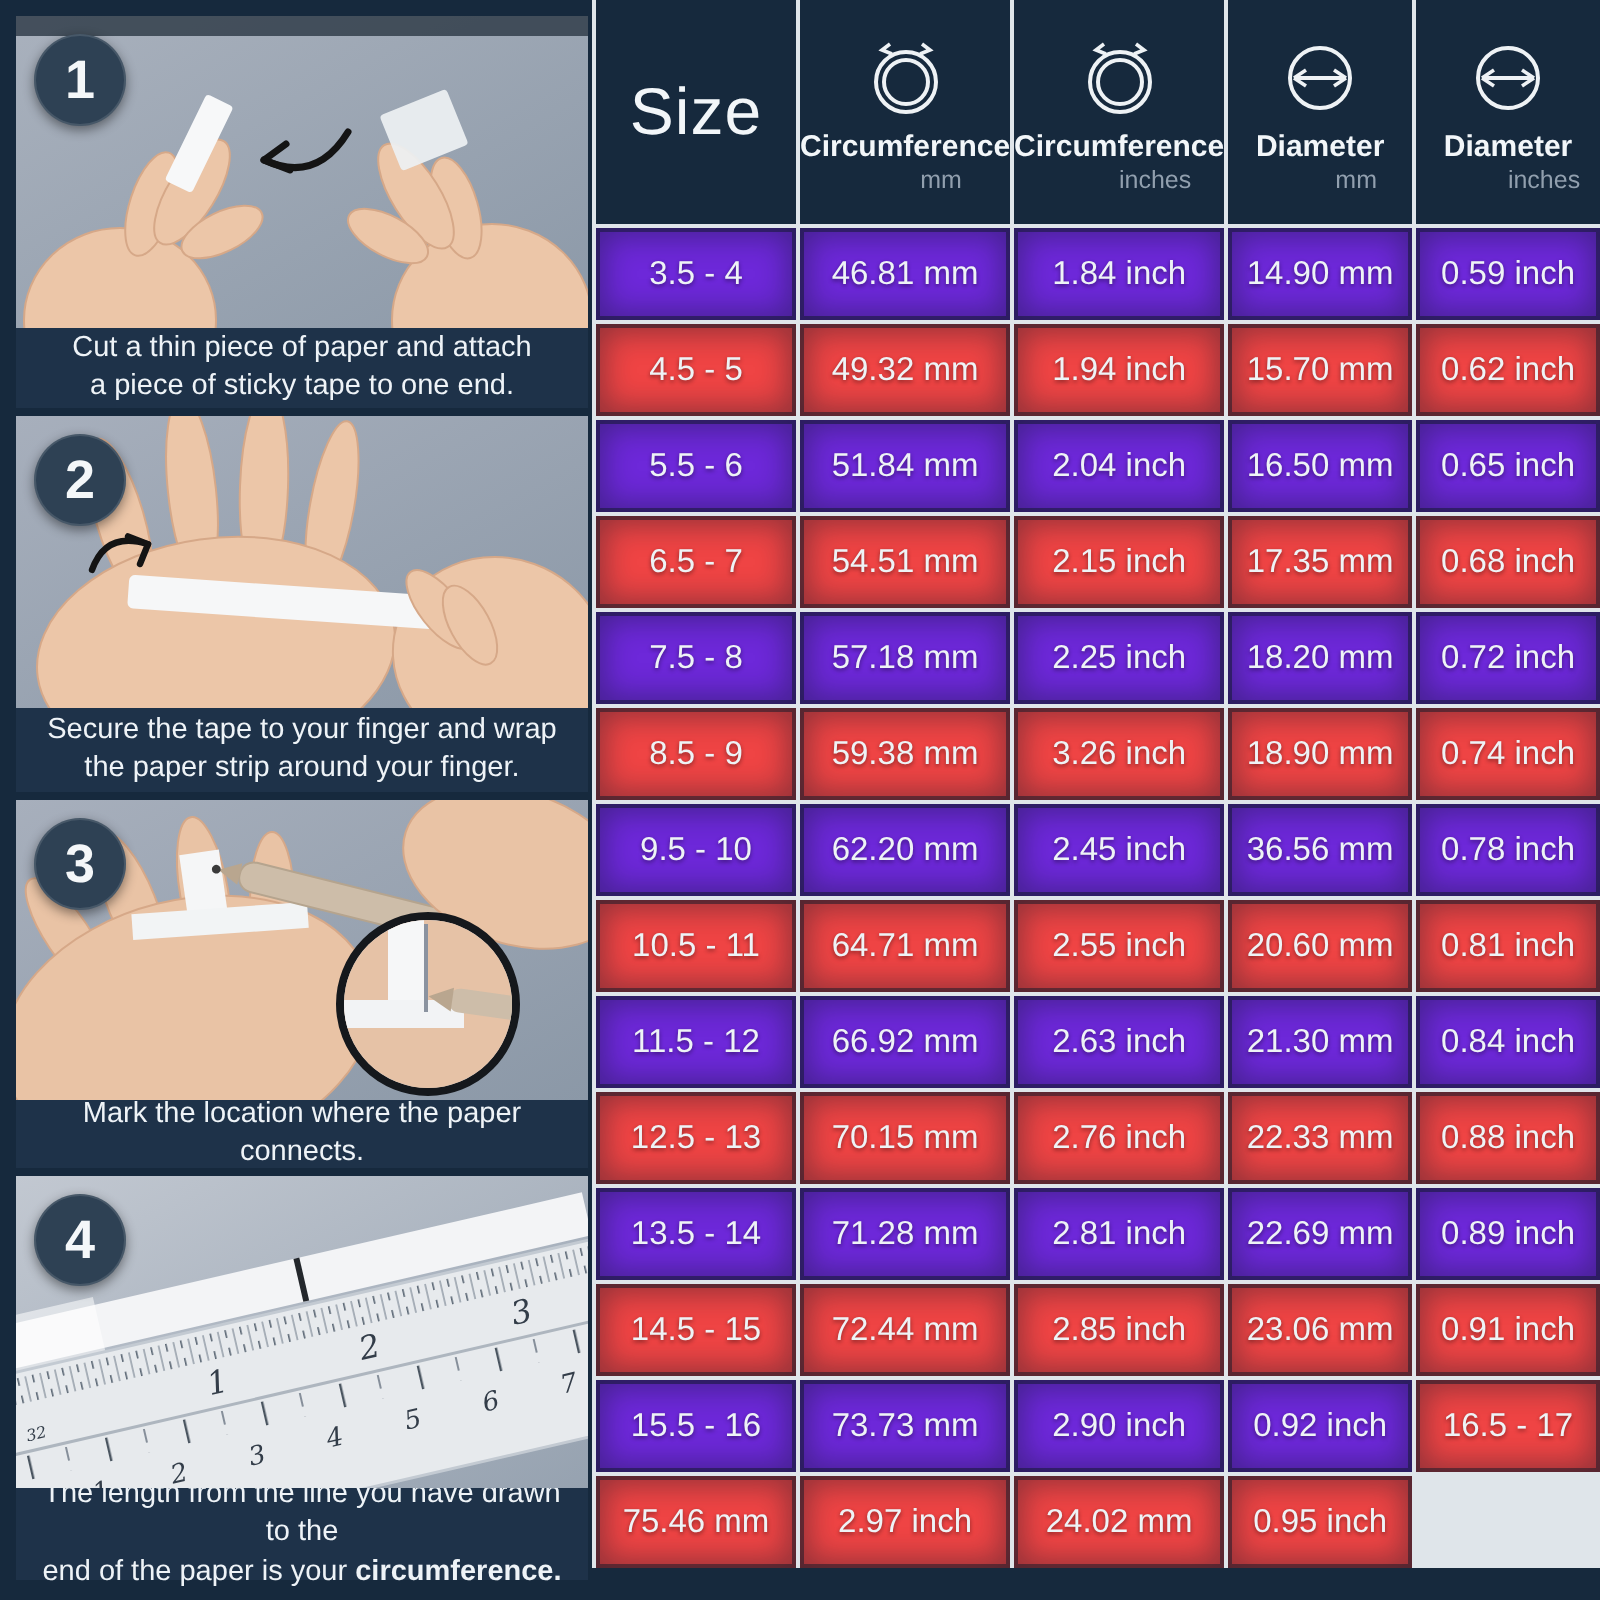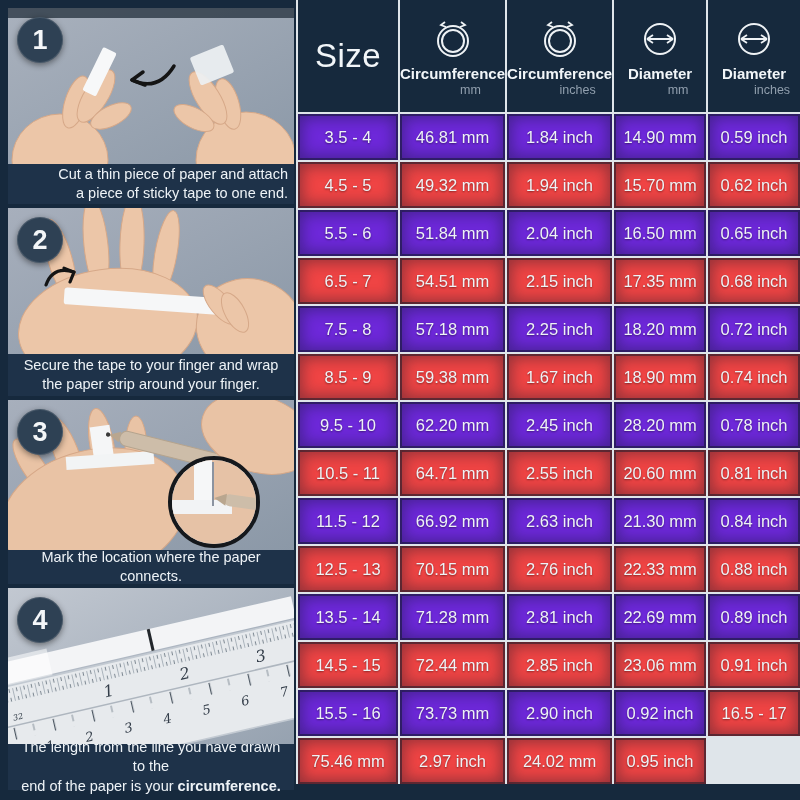--- a/index.html
+++ b/index.html
@@ -22,21 +22,21 @@
     box-shadow:0 2px 6px rgba(0,0,0,.45), inset 0 0 0 1px rgba(255,255,255,.12);
   }
   .caption {
     background:#1e3249; color:#eef3f7; font-size:14.5px; line-height:1.32;
     display:flex; flex-direction:column; align-items:center; justify-content:center;
     text-align:center; padding:4px 6px;
   }
   .cap-line { display:block; }
   .caption b { font-weight:bold; }
 
-  .p1 { height:156px; } .c1 { height:40px;align-items:flex-end; }
+  .p1 { height:156px; } .c1 { height:40px; }
   .p2 { height:146px; } .c2 { height:42px; }
   .p3 { height:150px; } .c3 { height:34px; }
   .p4 { height:156px; } .c4 { height:46px; }
 
   
   .size-table {
     position:absolute; left:296px; top:0; width:504px; height:784px;
     display:grid;
     grid-template-columns:100px repeat(4,1fr);
     grid-template-rows:112px;
@@ -324,28 +324,28 @@
   <div class="cell even">0.68 inch</div>
 
   <div class="cell odd">7.5 - 8</div>
   <div class="cell odd">57.18 mm</div>
   <div class="cell odd">2.25 inch</div>
   <div class="cell odd">18.20 mm</div>
   <div class="cell odd">0.72 inch</div>
 
   <div class="cell even">8.5 - 9</div>
   <div class="cell even">59.38 mm</div>
-  <div class="cell even">1.67 inch</div>
+  <div class="cell even">3.26 inch</div>
   <div class="cell even">18.90 mm</div>
   <div class="cell even">0.74 inch</div>
 
   <div class="cell odd">9.5 - 10</div>
   <div class="cell odd">62.20 mm</div>
   <div class="cell odd">2.45 inch</div>
-  <div class="cell odd">28.20 mm</div>
+  <div class="cell odd">36.56 mm</div>
   <div class="cell odd">0.78 inch</div>
 
   <div class="cell even">10.5 - 11</div>
   <div class="cell even">64.71 mm</div>
   <div class="cell even">2.55 inch</div>
   <div class="cell even">20.60 mm</div>
   <div class="cell even">0.81 inch</div>
 
   <div class="cell odd">11.5 - 12</div>
   <div class="cell odd">66.92 mm</div>

